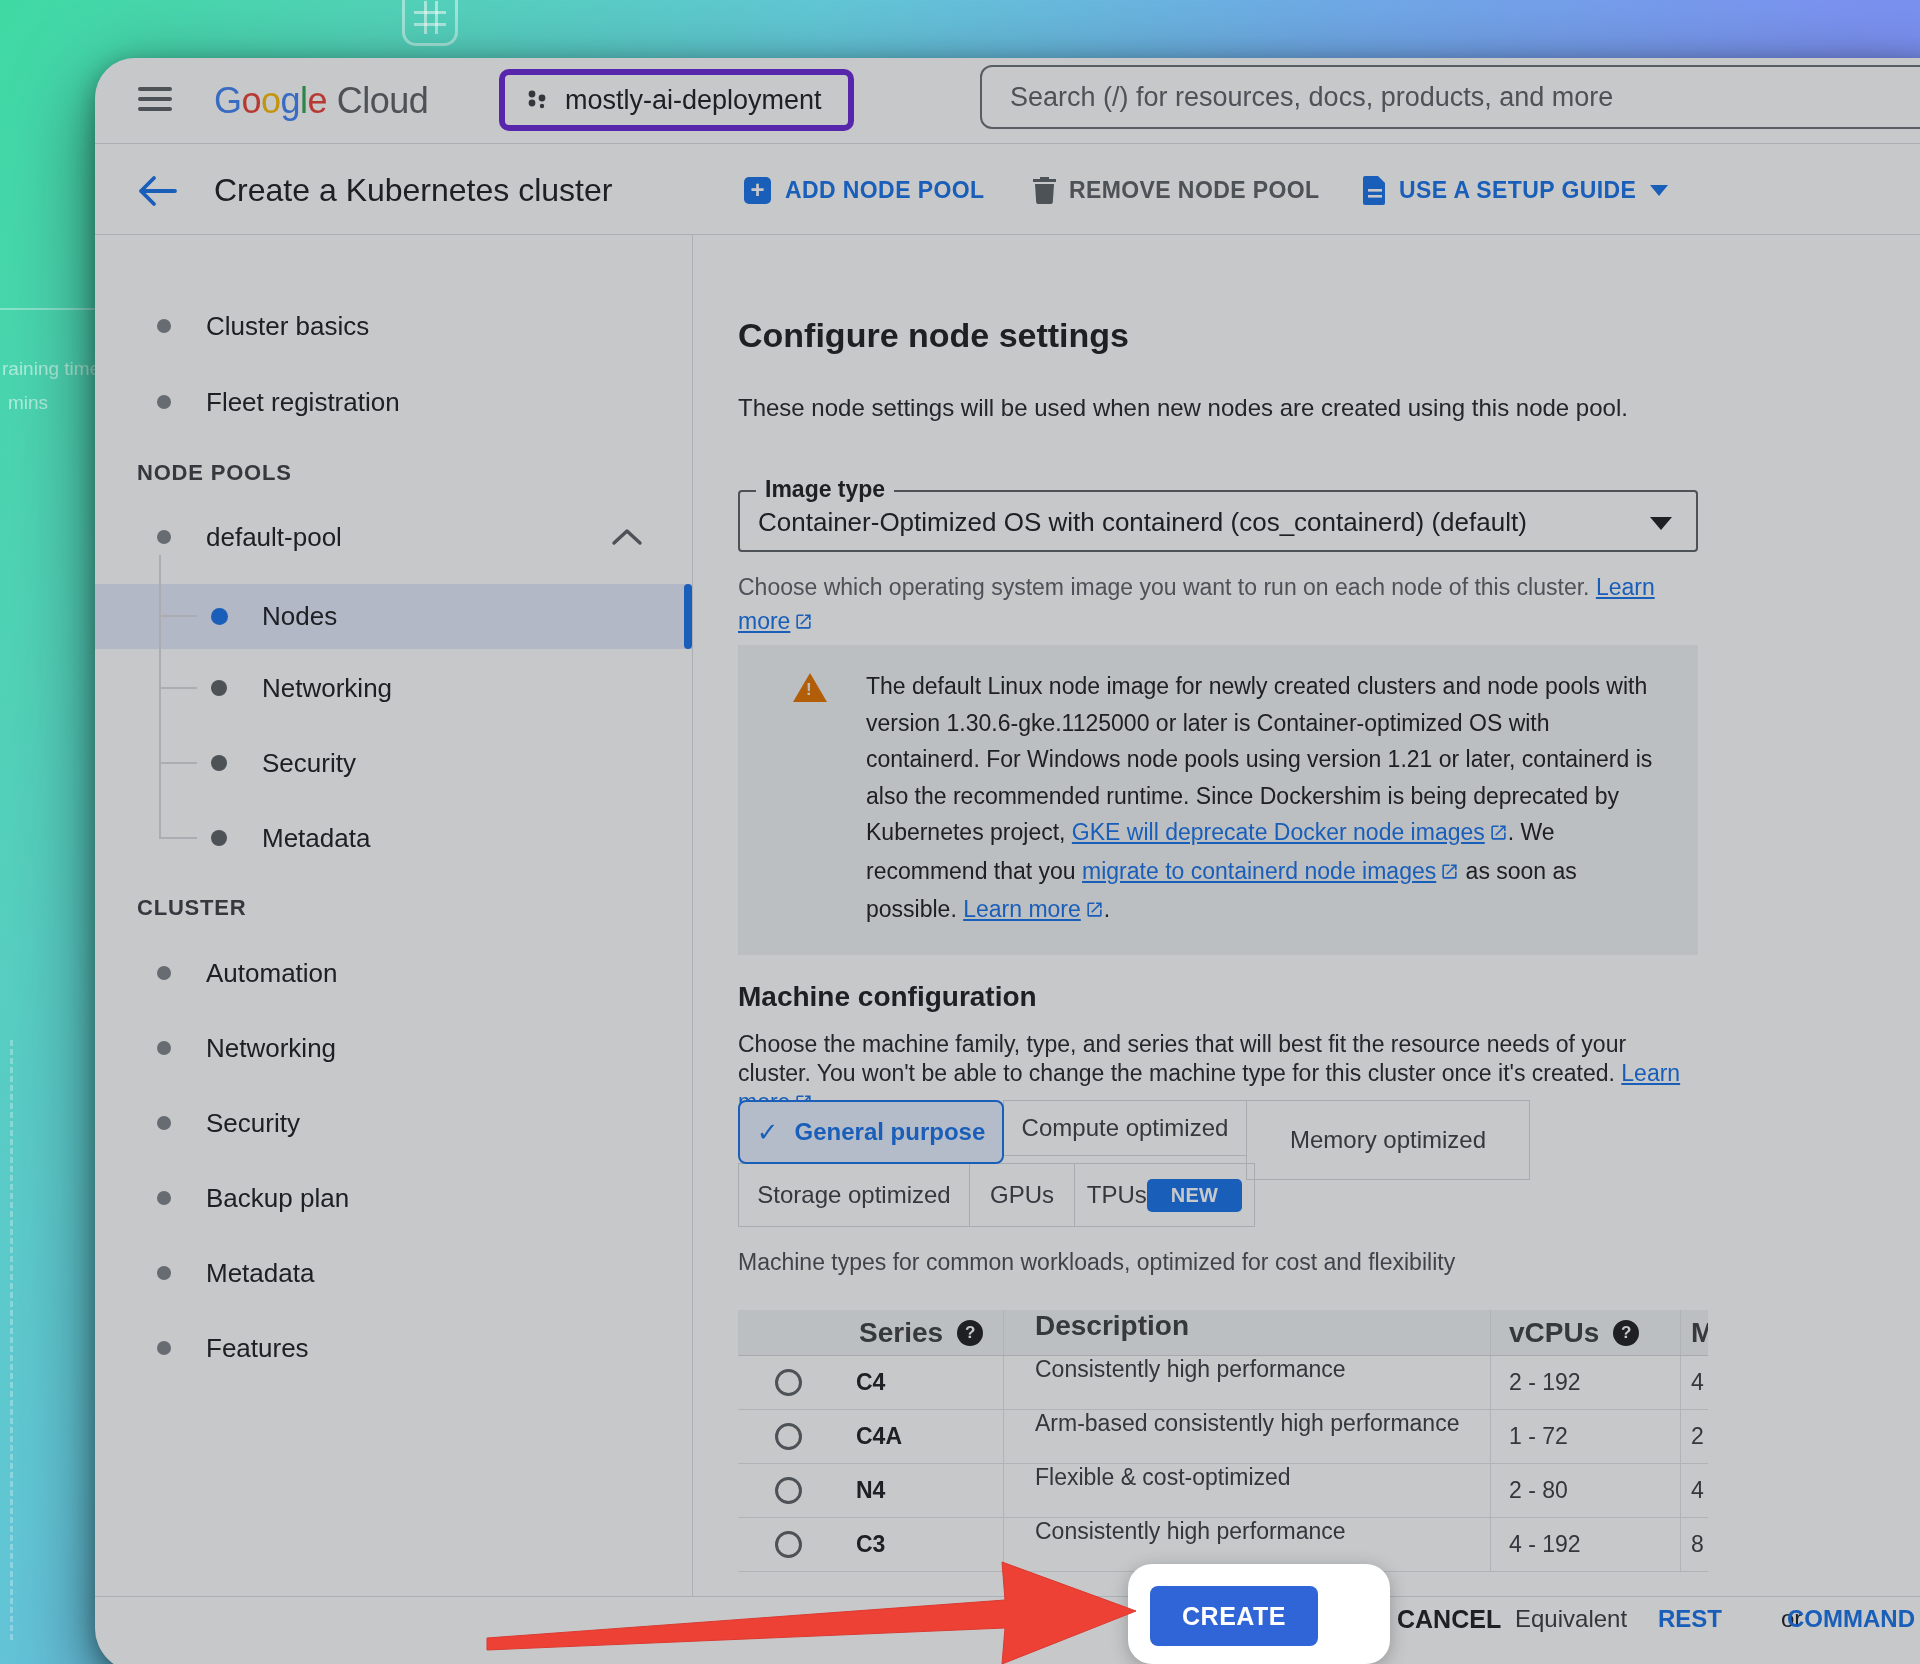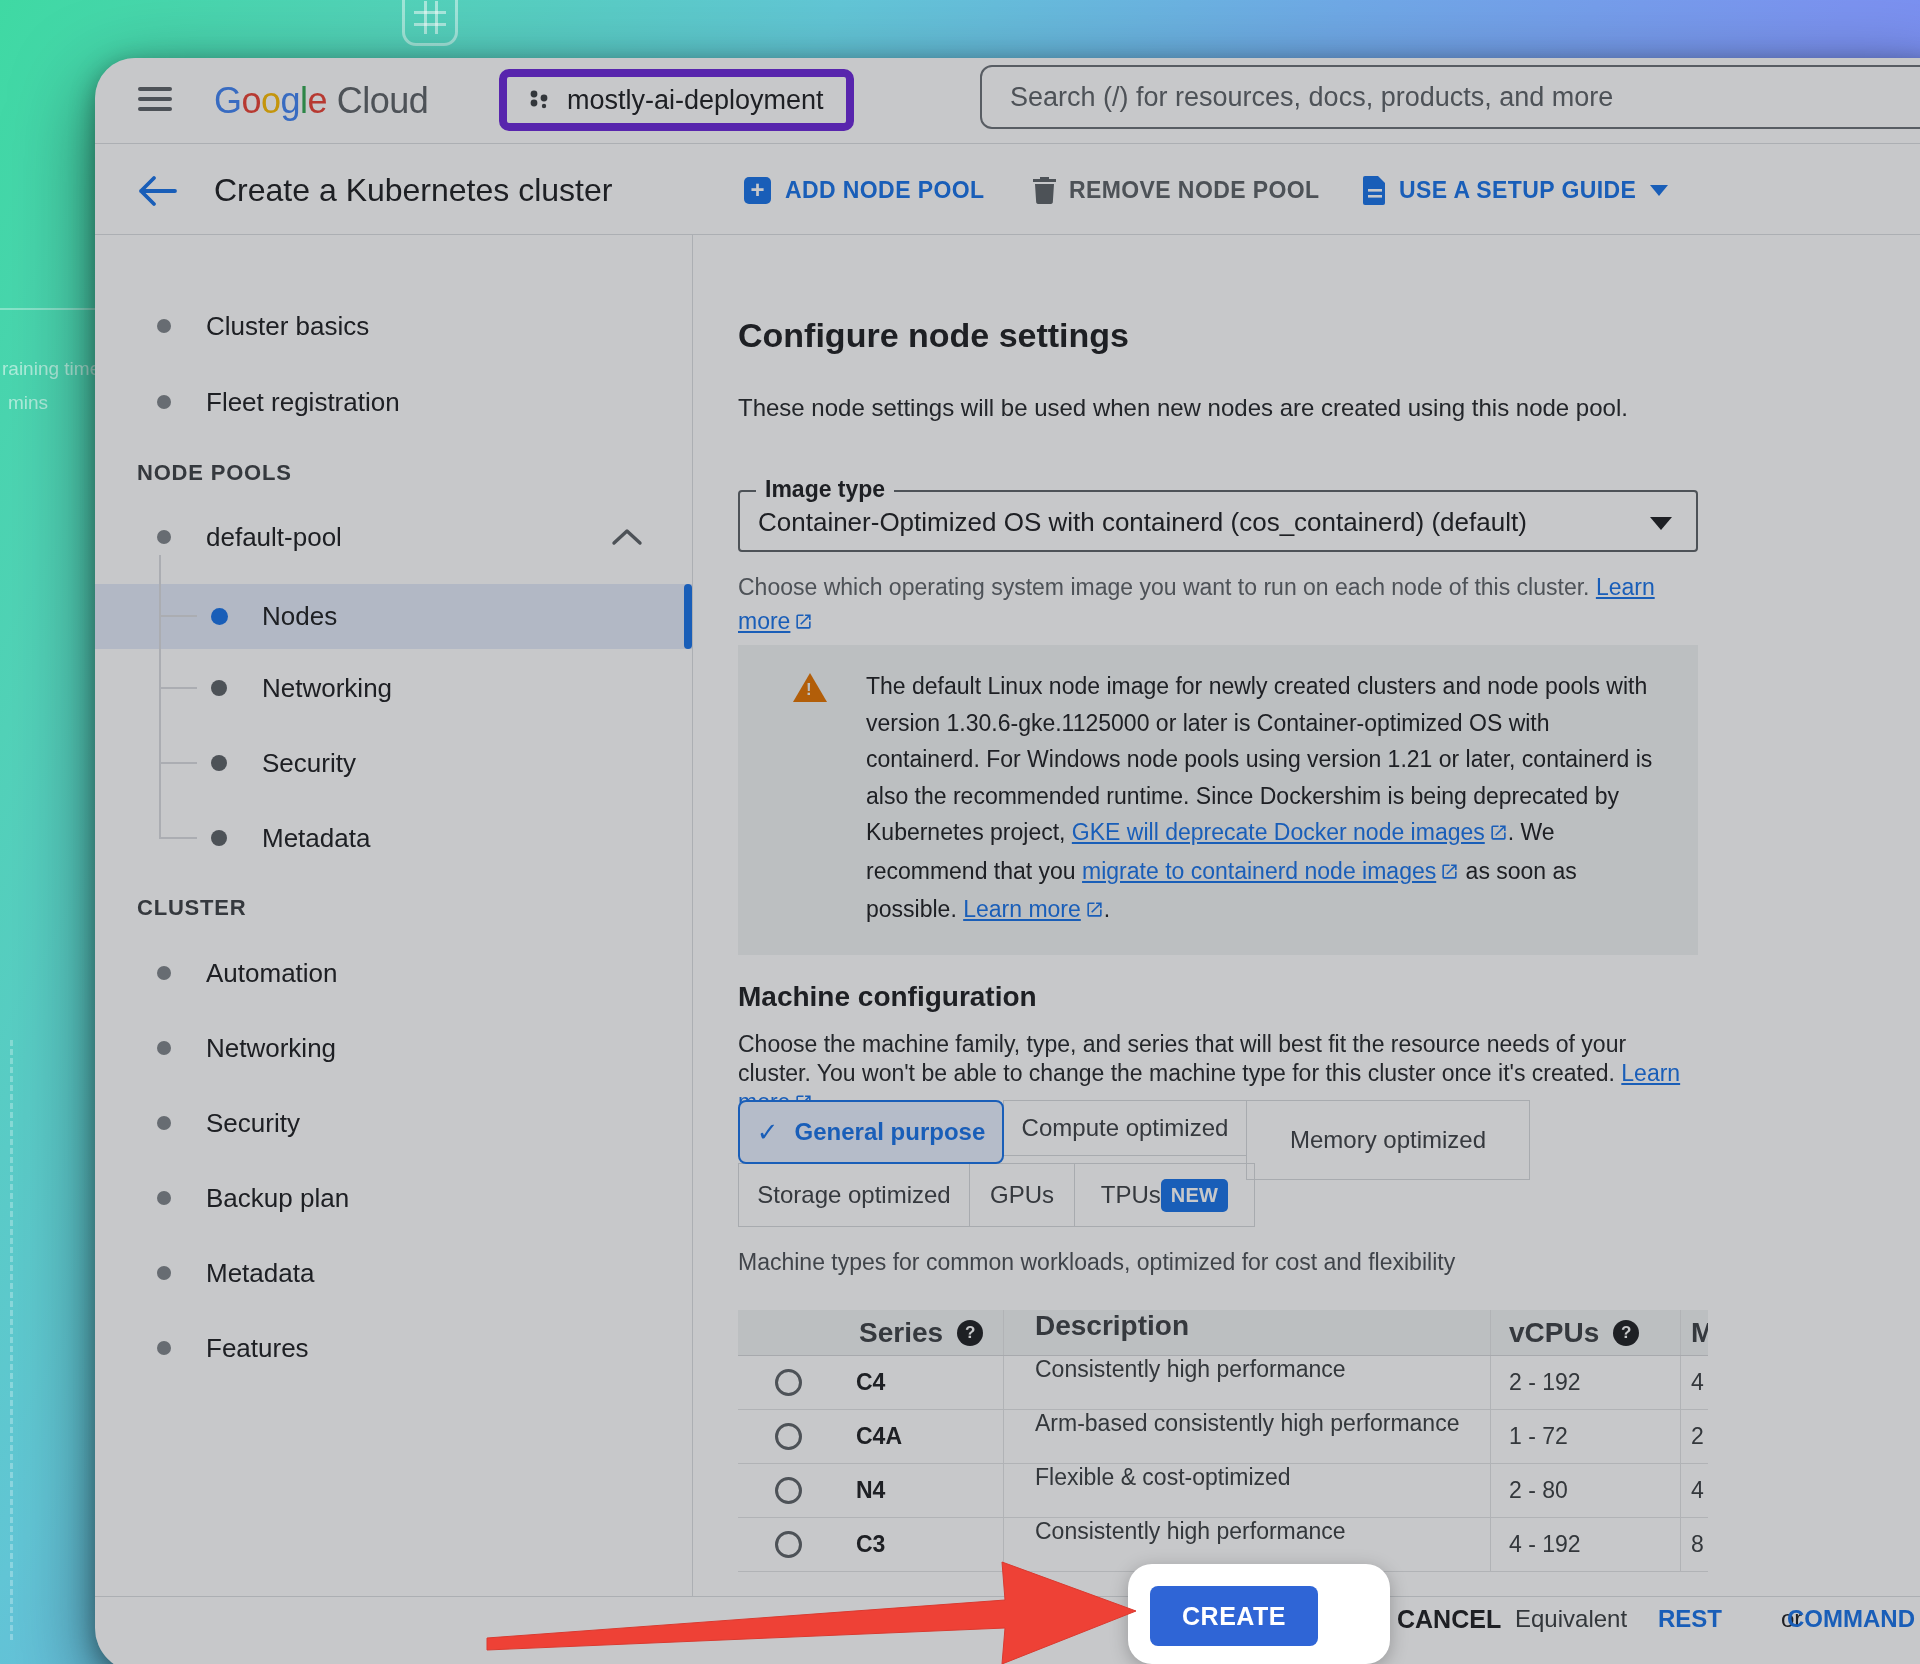--- a/index.html
+++ b/index.html
@@ -31,21 +31,21 @@
   .dim { position:absolute; inset:0; background:rgba(25,28,35,.245); z-index:40;
     border-radius:inherit; pointer-events:none; }
 
   
   .topbar { position:absolute; left:0; right:0; top:0; height:86px; border-bottom:1px solid #dcdee1; }
   .hamburger { position:absolute; left:43px; top:29px; width:34px; height:27px; cursor:pointer; }
   .hamburger i { display:block; height:3.5px; background:#5f6368; border-radius:2px; margin-bottom:6.5px; }
   .logo { position:absolute; left:119px; top:22px; font-size:36px; letter-spacing:-.5px; white-space:nowrap; }
   .logo .cloud { color:#5f6368; }
   .proj-pill { position:absolute; left:404px; top:11px; width:355px; height:62px;
-    border:8px solid #6d28d9; border-radius:10px; display:flex; align-items:center; }
+    border:6px solid #6d28d9; border-radius:10px; display:flex; align-items:center; }
   .proj-icon { margin-left:22px; width:22px; height:24px; }
   .proj-label { margin-left:16px; font-size:27px; color:#202124; }
   .searchbox { position:absolute; left:885px; top:7px; width:1020px; height:64px;
     border:2px solid #6d7278; border-radius:12px; display:flex; align-items:center; }
   .search-ph { margin-left:28px; font-size:27px; color:#5f6368; white-space:nowrap; }
 
   
   .pagehead { position:absolute; left:0; right:0; top:87px; height:90px; border-bottom:1px solid #dcdee1; }
   .backarrow { position:absolute; left:42px; top:30px; width:40px; height:32px; cursor:pointer; }
   .page-title { position:absolute; left:119px; top:27px; font-size:32px; color:#202124; white-space:nowrap; }
@@ -92,21 +92,21 @@
     border-left:17px solid transparent; border-right:17px solid transparent; border-bottom:29px solid #e37400; }
   .warn-tri:after { content:"!"; position:absolute; left:-4px; top:7px; color:#f1f3f4; font-size:17px; font-weight:bold; }
   .warn-text { position:absolute; left:128px; top:23px; width:795px; font-size:23px; line-height:36.5px; color:#202124; }
   .h2 { position:absolute; left:643px; top:923px; font-size:28px; font-weight:bold; color:#202124; }
   .mc-desc { position:absolute; left:643px; top:972px; width:962px; font-size:23px; line-height:29px; color:#27292c; }
   .tab { position:absolute; display:flex; align-items:center; justify-content:center;
     border:1px solid #d7d9dc; color:#3f4246; font-size:24px; cursor:pointer; white-space:nowrap; }
   .tab.sel { background:#e8f0fe; border:2px solid #1a73e8; border-radius:8px; color:#1a73e8; font-weight:bold; z-index:2; }
   .check { margin-right:16px; font-size:26px; color:#1a73e8; }
   .new-badge { margin-left:0; background:#1a73e8; color:#fff; font-size:20px; font-weight:bold;
-    padding:5px 10px; border-radius:5px; letter-spacing:.3px; }
+    padding:5px 24px; border-radius:5px; letter-spacing:.3px; }
   .note { position:absolute; left:643px; top:1191px; font-size:23px; color:#4d5156; white-space:nowrap; }
 
   
   .mtable { position:absolute; left:643px; top:1252px; width:970px; overflow:hidden; }
   .trow { display:flex; height:54px; border-bottom:1px solid #e2e3e5; align-items:center; width:1100px; }
   .trow.head { height:46px; background:#f1f3f4; border-bottom:1px solid #d5d7d9; }
   .c1 { width:265px; display:flex; align-items:center; height:100%; }
   .c2 { width:487px; border-left:1px solid #e2e3e5; padding-left:31px; display:flex; align-items:flex-start; height:100%; }
   .c3 { width:190px; border-left:1px solid #e2e3e5; padding-left:18px; display:flex; align-items:center; height:100%; }
   .c4 { flex:1; border-left:1px solid #e2e3e5; padding-left:10px; display:flex; align-items:center; height:100%; }

